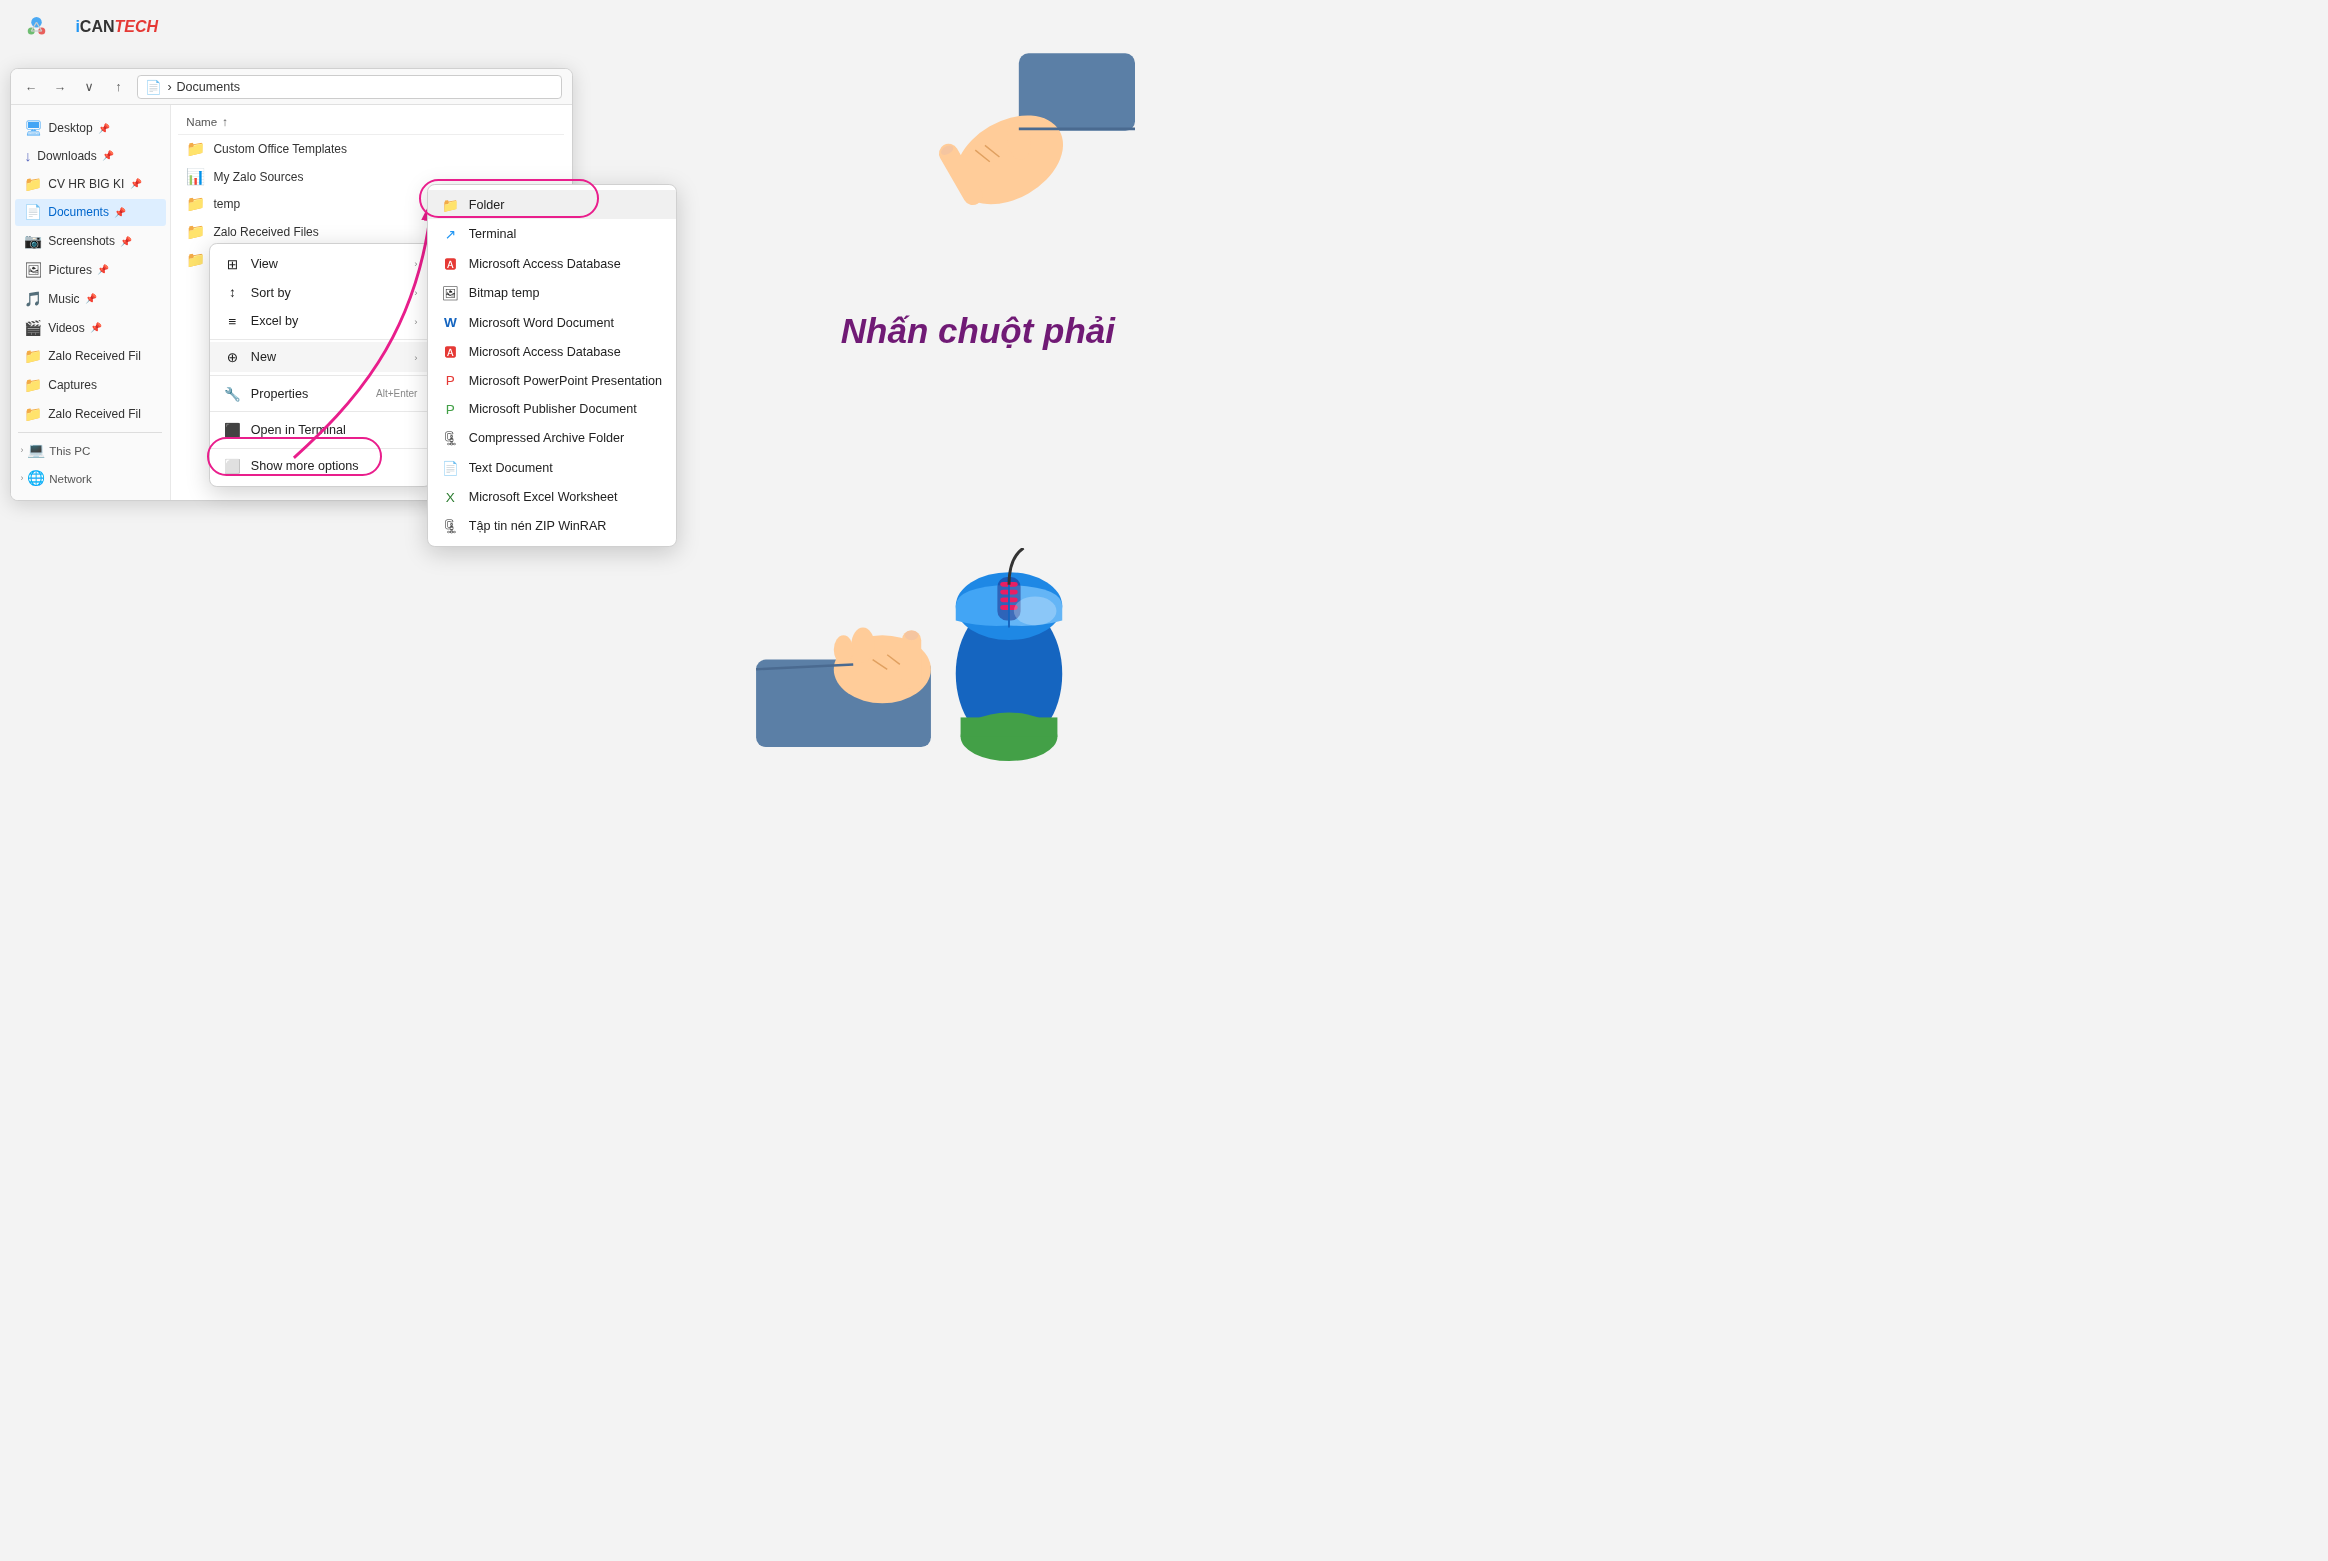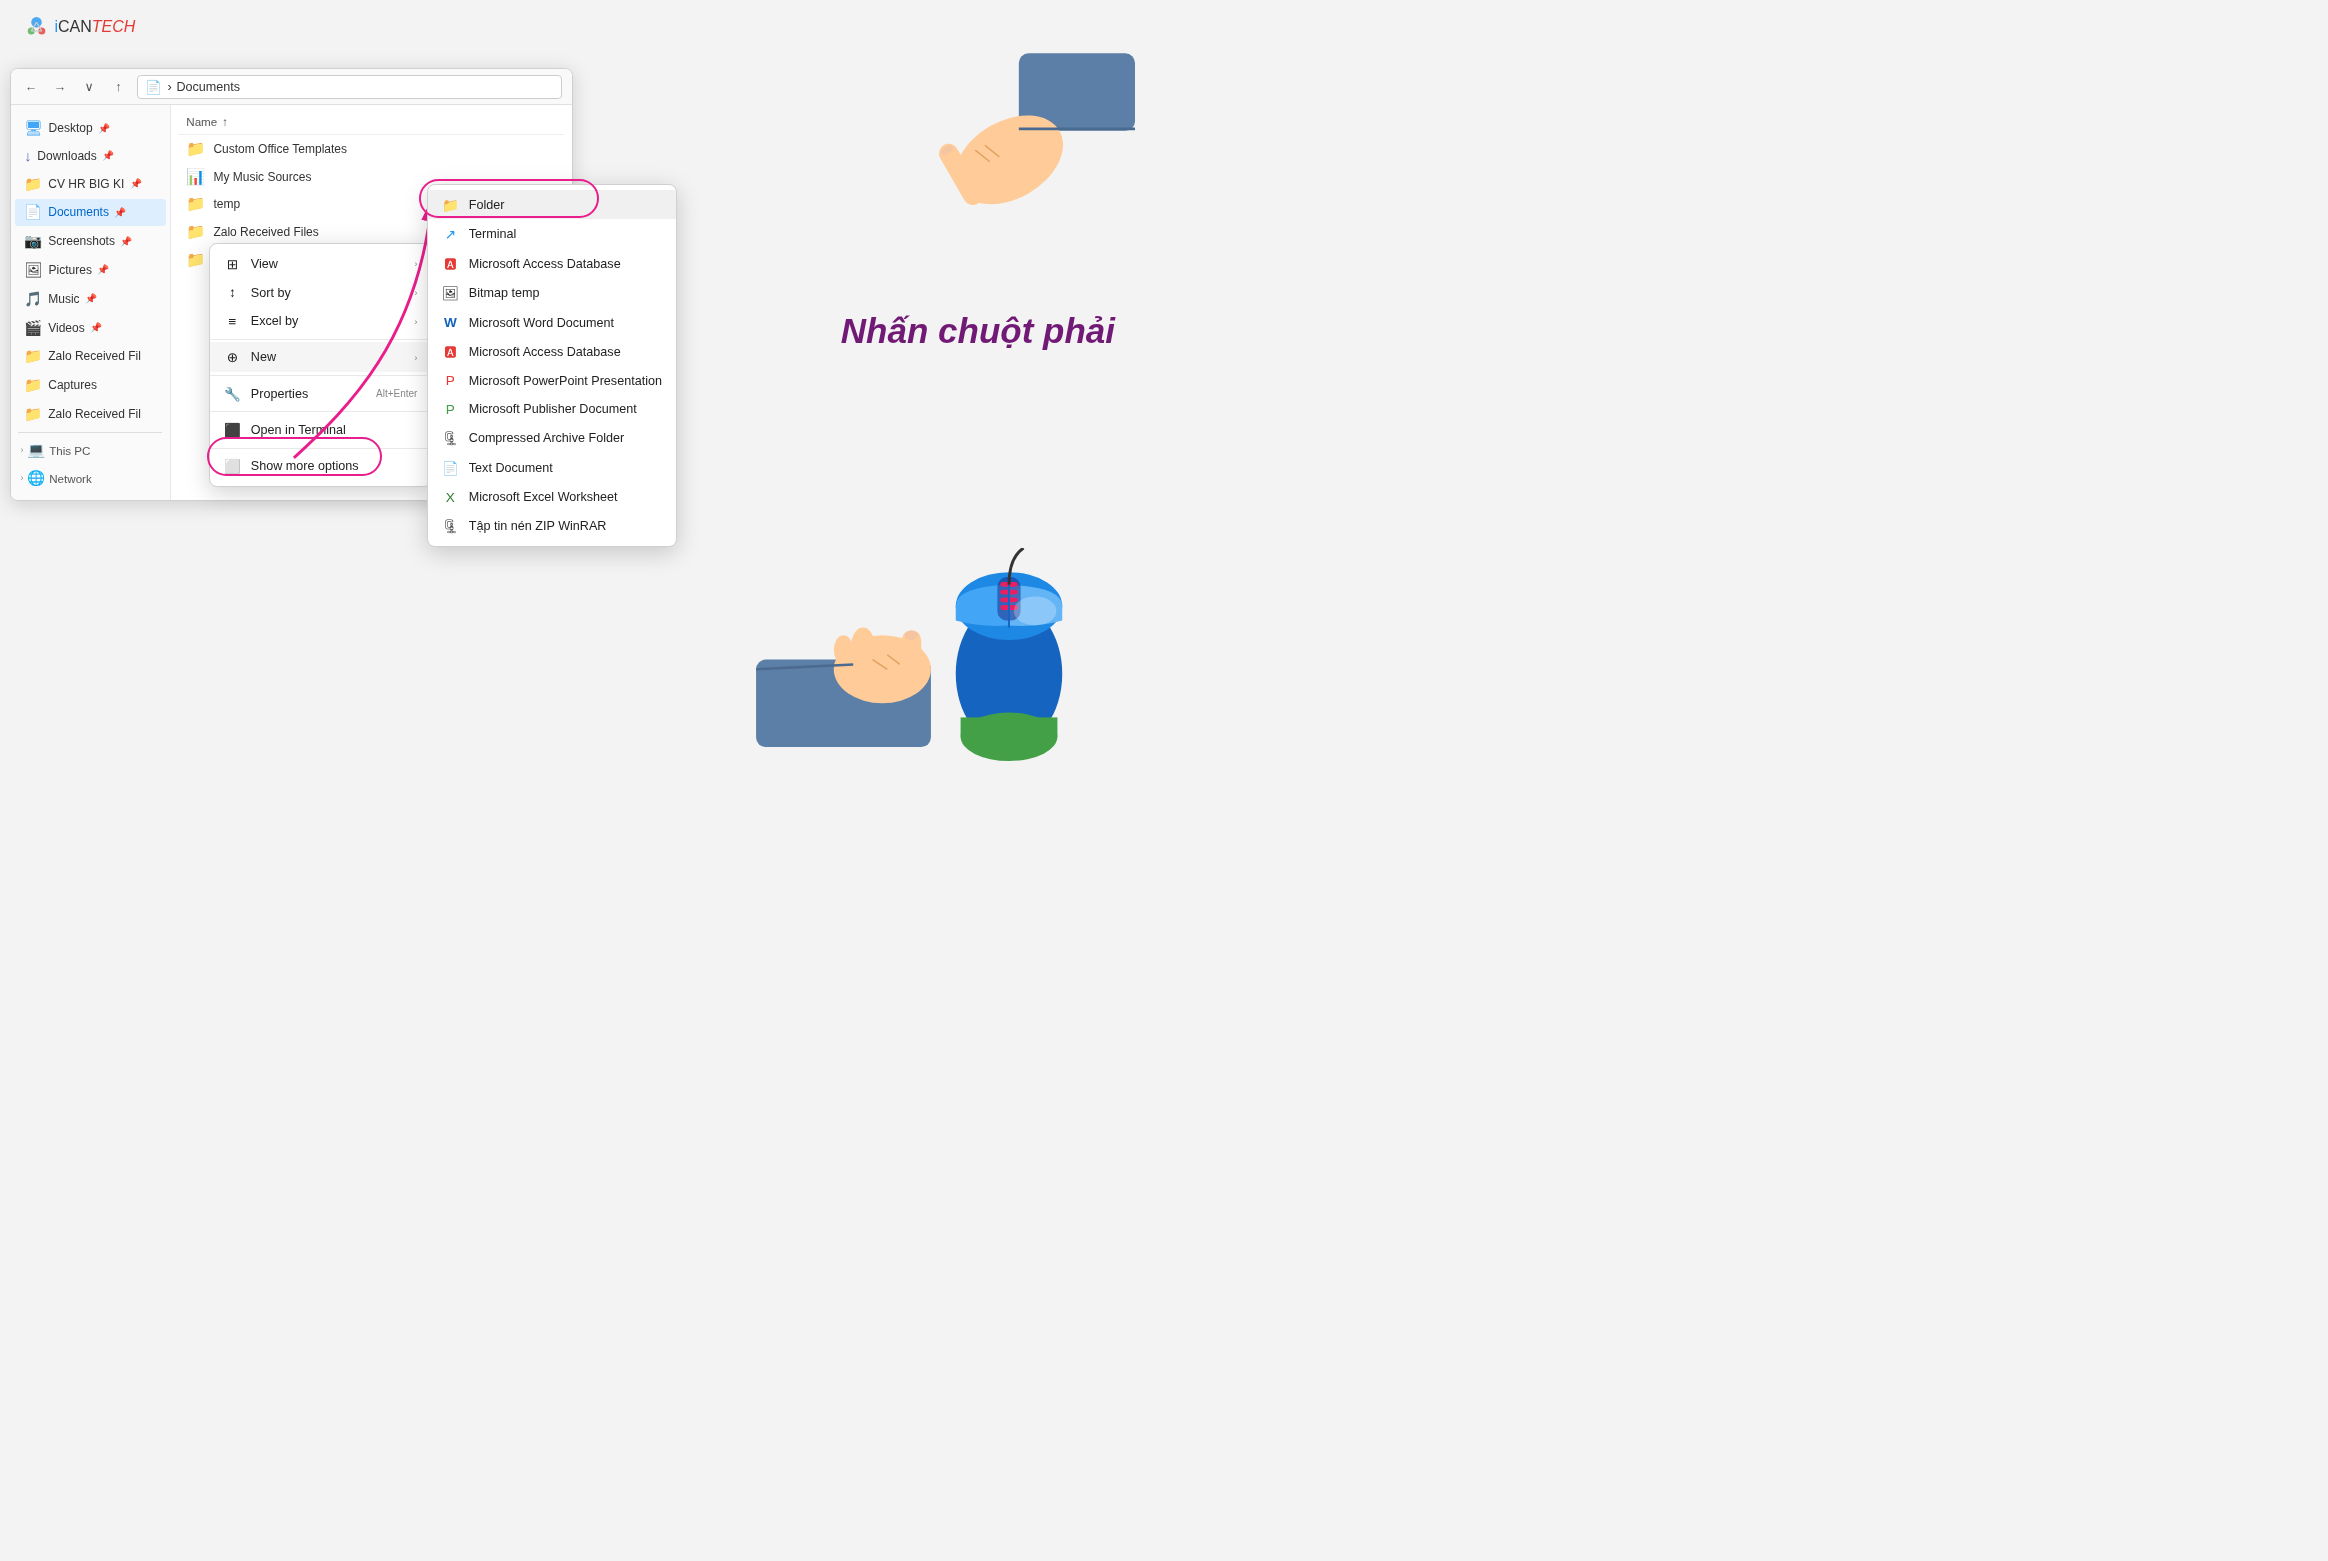--- a/index.html
+++ b/index.html
@@ -12,21 +12,22 @@
       overflow: hidden;
     }
 
     
     .logo-area {
       position: absolute;
       top: 9.7px;
       left: 19.4px;
       display: flex;
       align-items: center;
-      gap: 0;
+      gap: 21px;
+      font-weight: bold;
     }
     .logo-icon {
       width: 35px;
       height: 35px;
     }
     .logo-i { color: #2196F3; }
     .logo-can { color: #333; }
     .logo-tech { color: #E53935; font-style: italic; }
 
     
@@ -379,21 +380,21 @@
       <div class="column-header">
         <span>Name</span>
         <span>↑</span>
       </div>
       <div class="file-item">
         <span class="file-icon icon-folder">📁</span>
         <span>Custom Office Templates</span>
       </div>
       <div class="file-item">
         <span class="file-icon">📊</span>
-        <span>My Music Sources</span>
+        <span>My Zalo Sources</span>
       </div>
       <div class="file-item">
         <span class="file-icon icon-folder">📁</span>
         <span>temp</span>
       </div>
       <div class="file-item">
         <span class="file-icon icon-folder">📁</span>
         <span>Zalo Received Files</span>
       </div>
       <div class="file-item">

